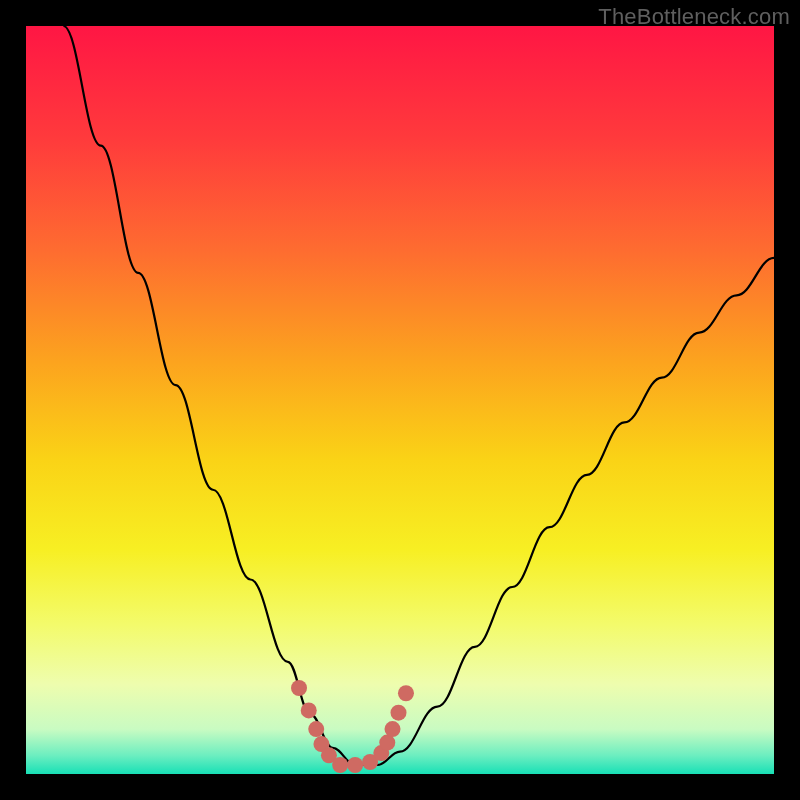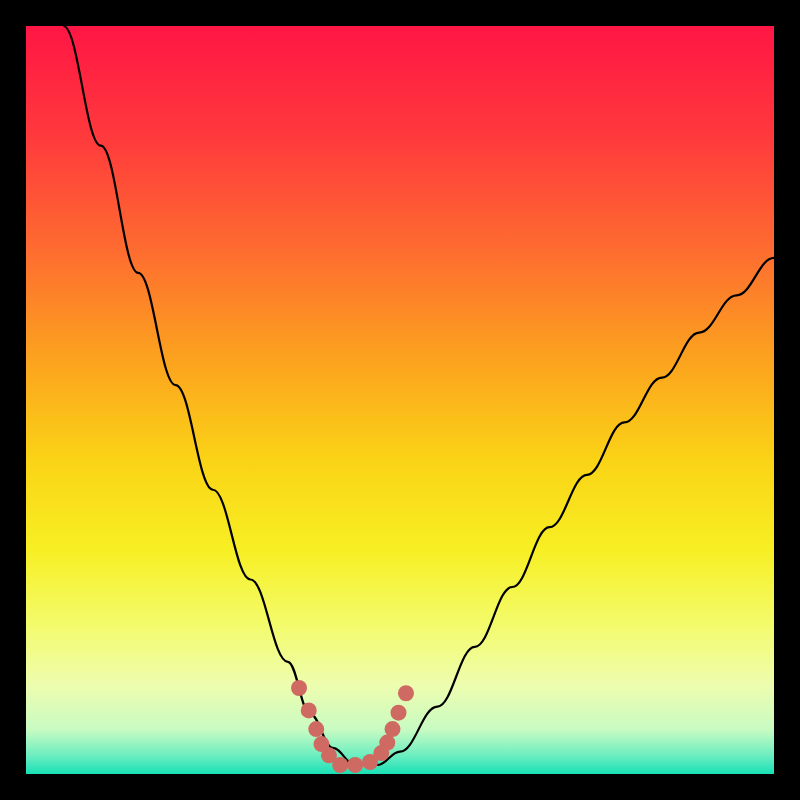--- a/index.html
+++ b/index.html
@@ -31,20 +31,21 @@
     font-size: 22px;
     font-weight: 500;
     letter-spacing: 0.2px;
   }
 </style>
 </head>
 <body>
 
 <div class="frame">
 
+  <div class="watermark">TheBottleneck.com</div>
 
   <svg class="plot" viewBox="0 0 748 748" preserveAspectRatio="none">
     <defs>
       <linearGradient id="bg-grad" x1="0" y1="0" x2="0" y2="1">
           <stop offset="0%" stop-color="#ff1644"></stop>
           <stop offset="15%" stop-color="#ff3a3c"></stop>
           <stop offset="30%" stop-color="#fe6c30"></stop>
           <stop offset="45%" stop-color="#fca41e"></stop>
           <stop offset="57.99999999999999%" stop-color="#fad316"></stop>
           <stop offset="70%" stop-color="#f7ef23"></stop>

